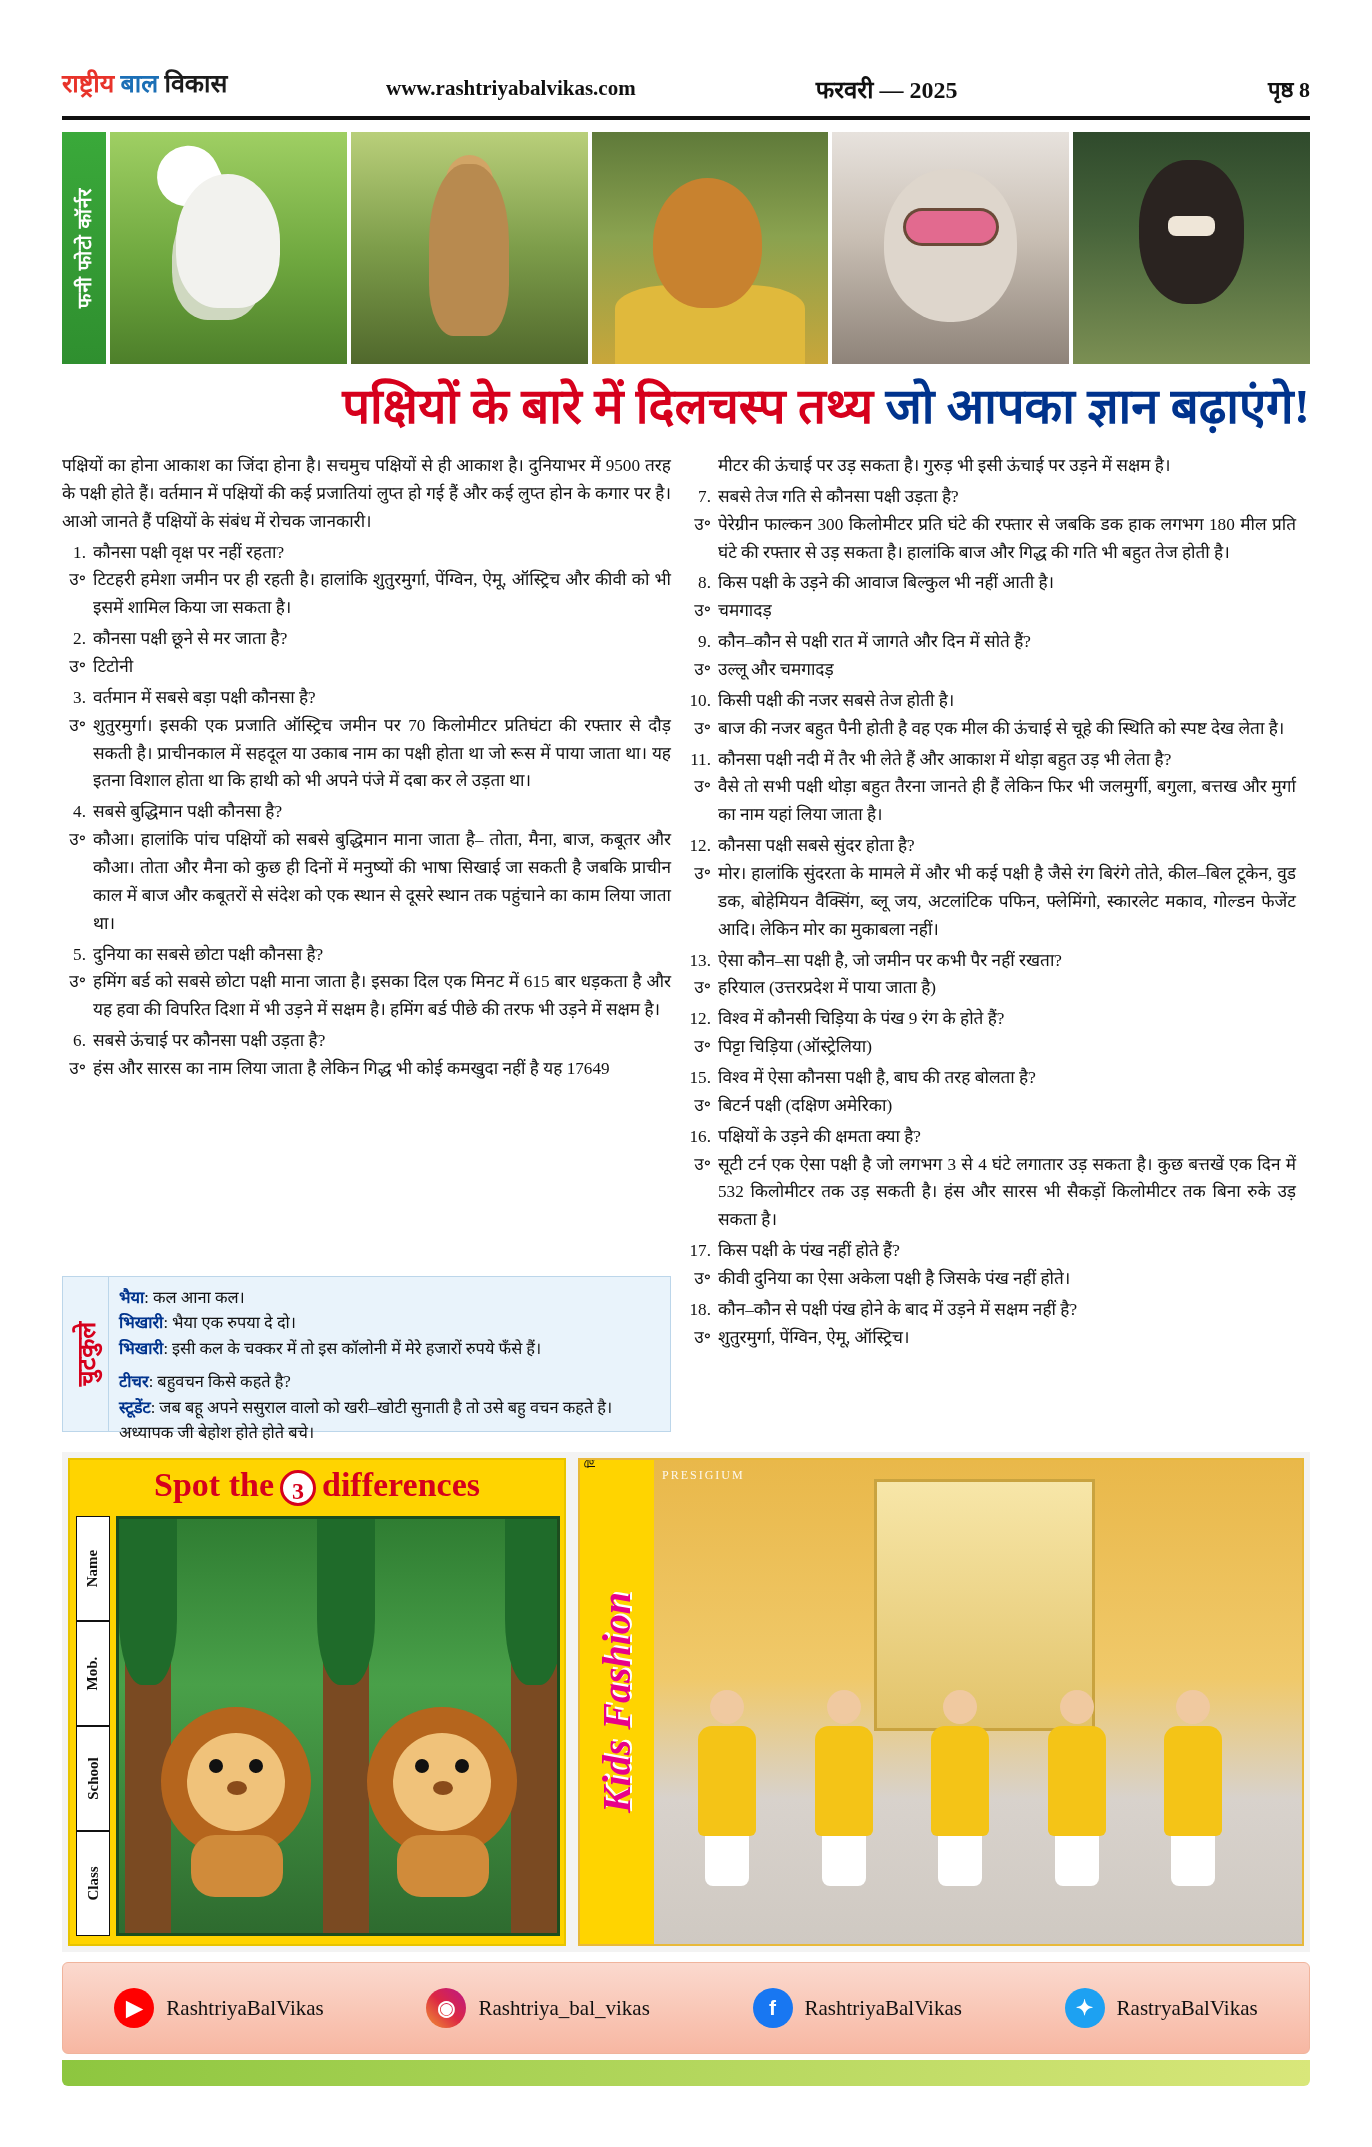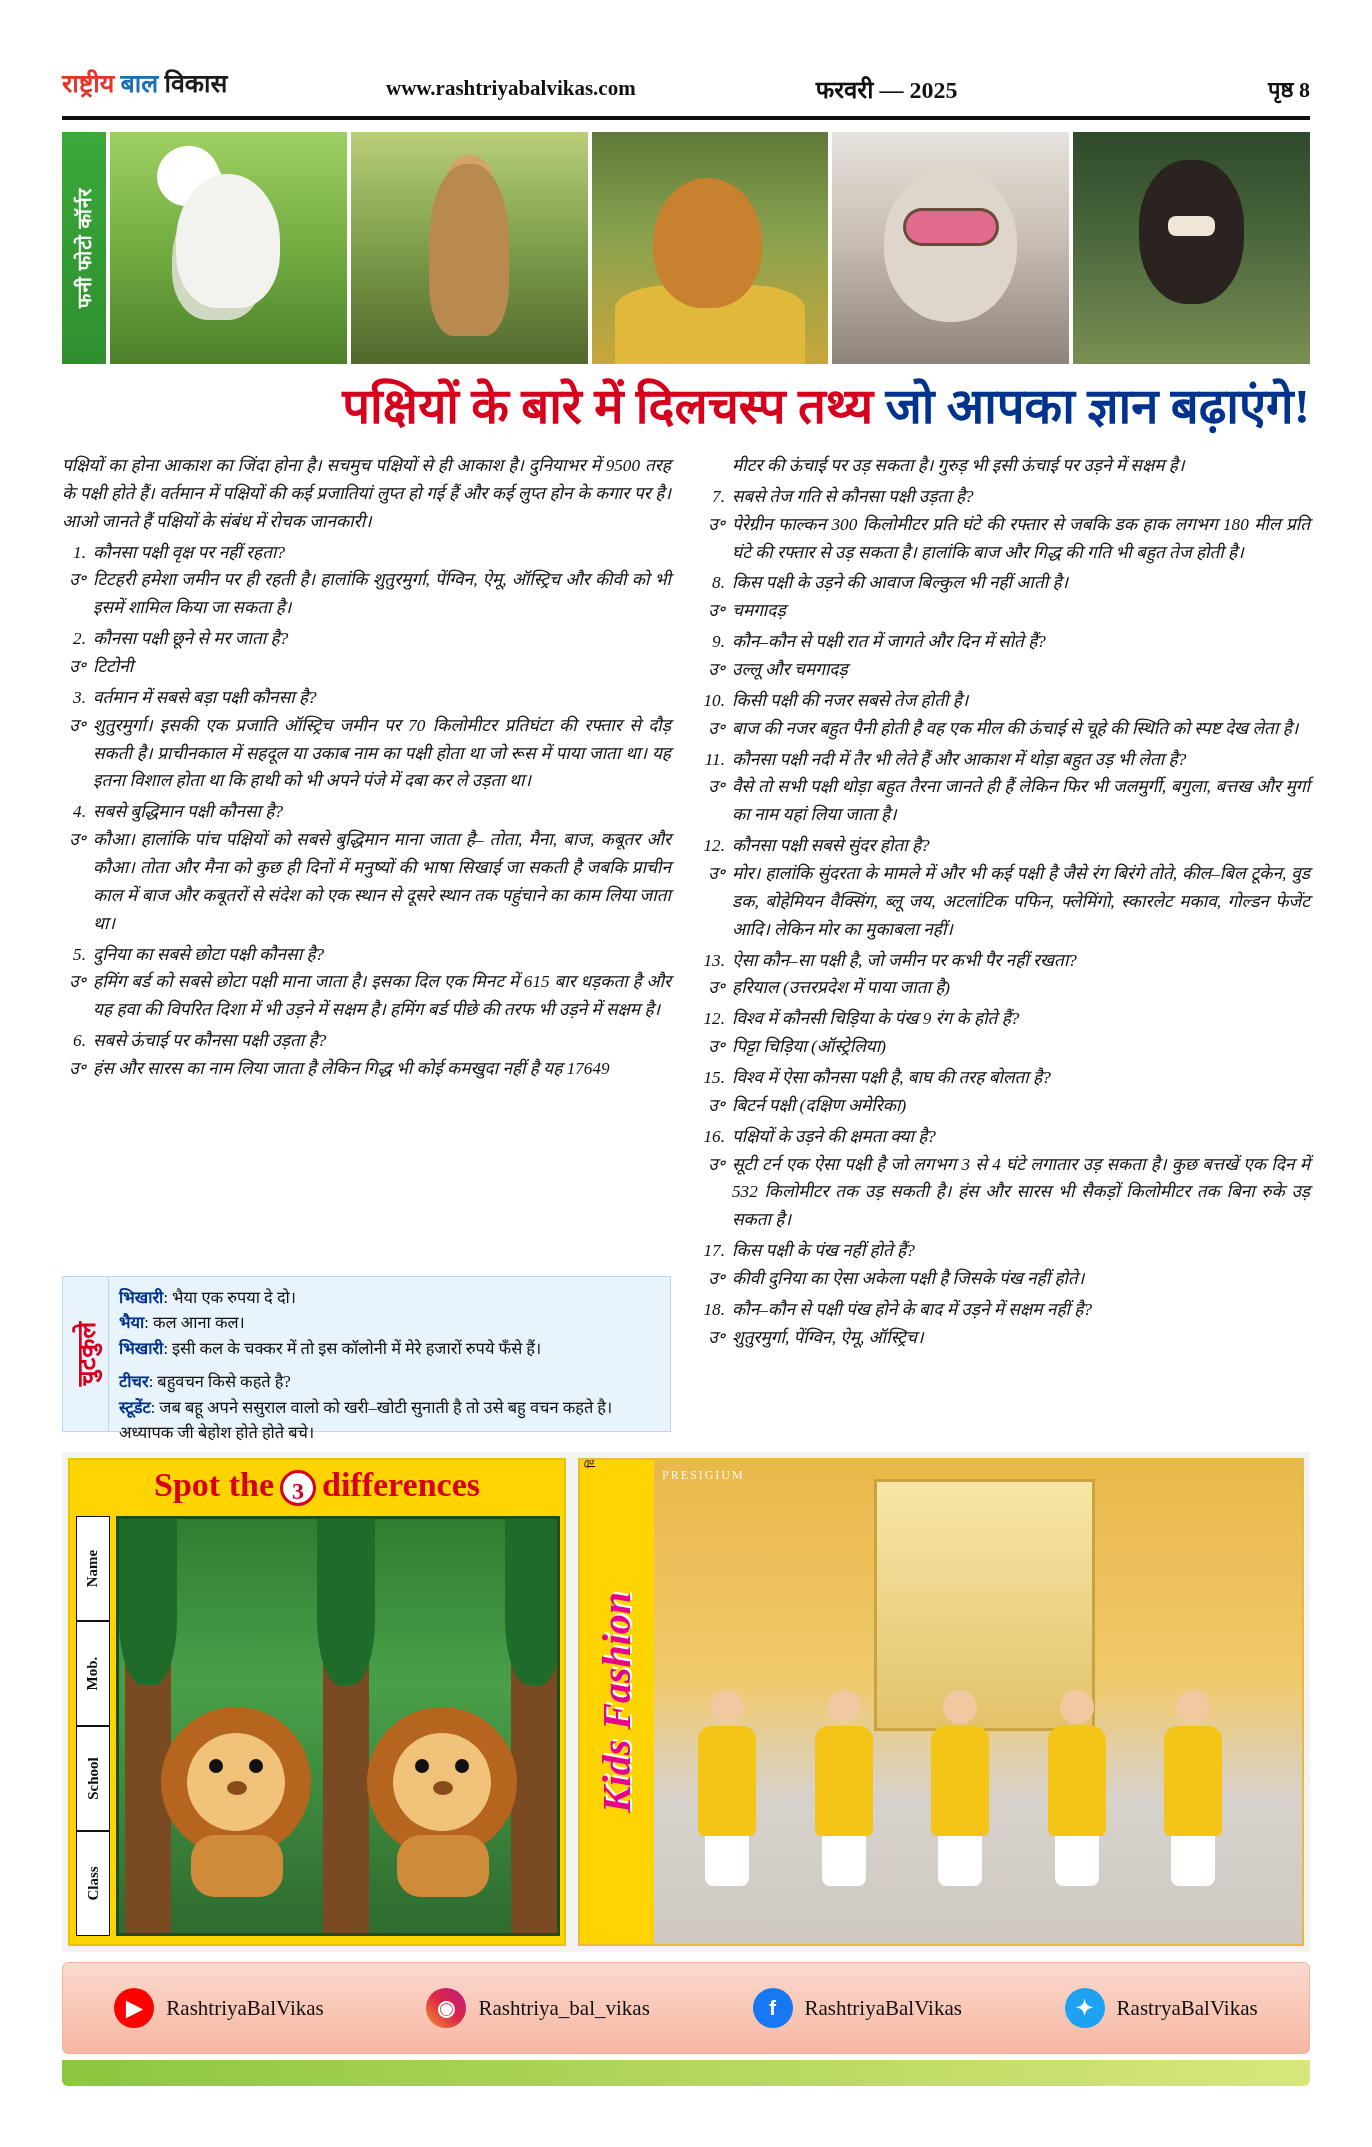--- a/index.html
+++ b/index.html
@@ -118,21 +118,21 @@
     font-size:49px;
     line-height:1.1;
     white-space:nowrap;
   }
   .article-title .t-red { color:#d6001c; }
   .article-title .t-blue { color:#00338d; }
 
   
   .cols {
     position:absolute; left:62px; top:452px; width:1248px; height:980px;
-    display:flex; gap:30px;font-style:italic;
+    display:flex; gap:16px;
   }
   .col { width:609px; }
   .para, .qa {
     font-family:"Liberation Serif", serif;
     font-size:17.2px;
     line-height:1.62;
     color:#111;
     text-align:justify;
     margin:0 0 3px 0;
   }
@@ -508,24 +508,24 @@
       </div>
     </div>
   </div>
 
   <div class="jokes">
     <div class="jokes-tab">
       <span>चुटकुले</span>
     </div>
     <div class="jokes-body">
       <div class="joke-line">
+        <b>भैया</b><span>: कल आना कल।</span>
+      </div>
+      <div class="joke-line">
         <b>भिखारी</b><span>: भैया एक रुपया दे दो।</span>
-      </div>
-      <div class="joke-line">
-        <b>भैया</b><span>: कल आना कल।</span>
       </div>
       <div class="joke-line">
         <b>भिखारी</b><span>: इसी कल के चक्कर में तो इस कॉलोनी में मेरे हजारों रुपये फँसे हैं।</span>
       </div>
       <div class="joke-sep"></div>
       <div class="joke-line">
         <b>टीचर</b><span>: बहुवचन किसे कहते है?</span>
       </div>
       <div class="joke-line">
         <b>स्टूडेंट</b><span>: जब बहू अपने ससुराल वालो को खरी–खोटी सुनाती है तो उसे बहु वचन कहते है। अध्यापक जी बेहोश होते होते बचे।</span>

